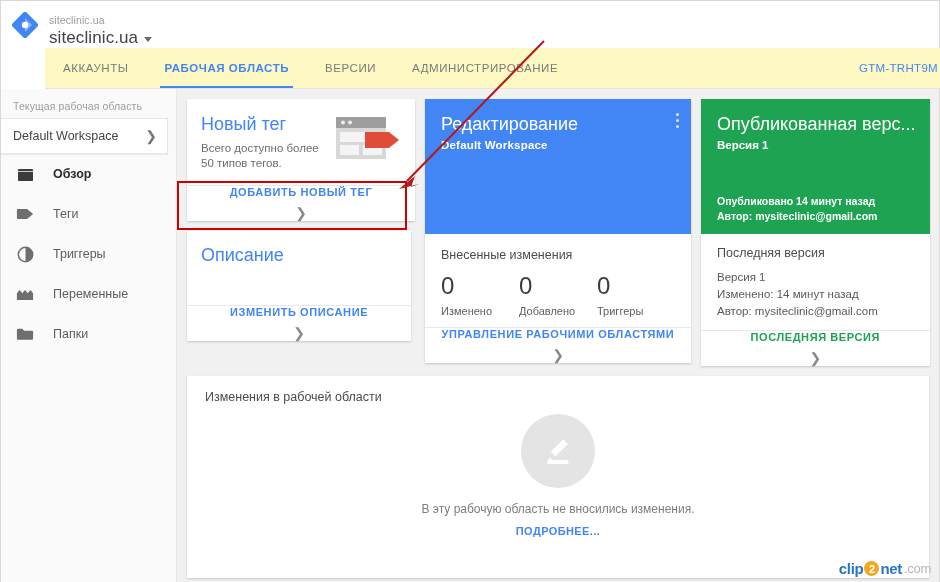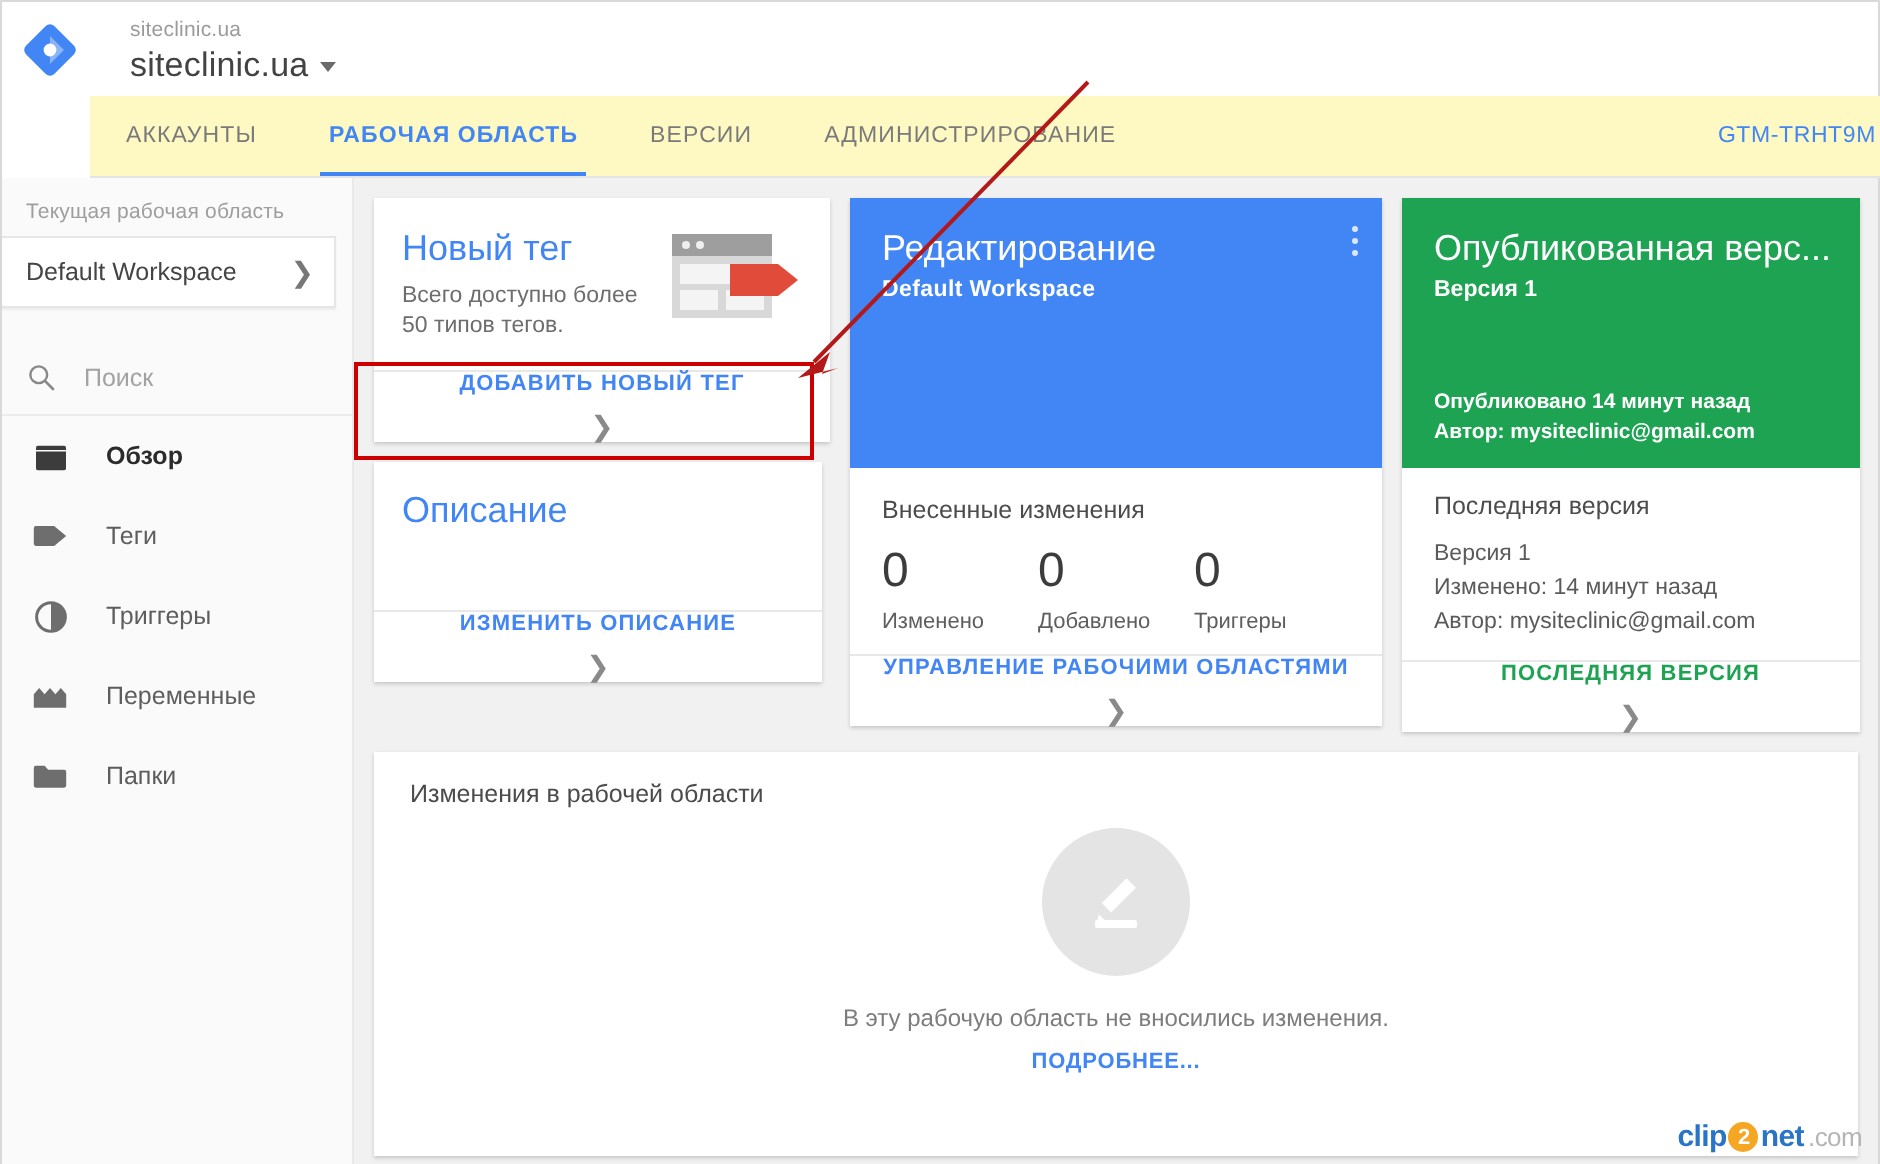--- a/index.html
+++ b/index.html
@@ -14,21 +14,21 @@
     width: 940px; height: 582px;
     background: #ffffff;
     border: 1px solid #d9d9d9;
   }
 
   
   .topbar {
     position: absolute; left: 0; top: 0;
     width: 938px; height: 47px;
     background: #ffffff;
-    display: flex; align-items: center; gap: 16px;
+    display: flex; align-items: flex-end;
   }
   .logo-wrap {
     width: 48px; height: 47px;
     display: flex; align-items: center; justify-content: center;
   }
   .gtm-logo { width: 26px; height: 26px; }
   .acct-block { display: flex; flex-direction: column; justify-content: center; padding-top: 2px; }
   .acct-sub {
     font-size: 10.5px; color: #9b9b9b; line-height: 13px; letter-spacing: .1px;
   }
@@ -249,27 +249,20 @@
     </div>
   </div>
 
   <div class="sidebar">
     <div class="ws-label">Текущая рабочая область</div>
     <div class="ws-select">
       <span class="ws-name">Default Workspace</span>
       <span class="chev">❯</span>
     </div>
 
-    <div class="search-row">
-      <svg width="15" height="15" viewBox="0 0 20 20">
-        <circle cx="8.5" cy="8.5" r="5.6" fill="none" stroke="#888" stroke-width="1.6"></circle>
-        <line x1="12.6" y1="12.6" x2="18" y2="18" stroke="#888" stroke-width="1.8" stroke-linecap="round"></line>
-      </svg>
-      <span class="search-ph">Поиск</span>
-    </div>
 
     <div class="nav-item sel">
       <span class="nav-ico">
         <svg width="17" height="15" viewBox="0 0 18 16">
             <path d="M1 5h16v9a1 1 0 0 1-1 1H2a1 1 0 0 1-1-1z" fill="#3c3c3c"></path>
             <path d="M2 2h14a1 1 0 0 1 1 1v1.2H1V3a1 1 0 0 1 1-1z" fill="#3c3c3c"></path>
           </svg>
       </span>
       <span class="nav-txt">Обзор</span>
     </div>

